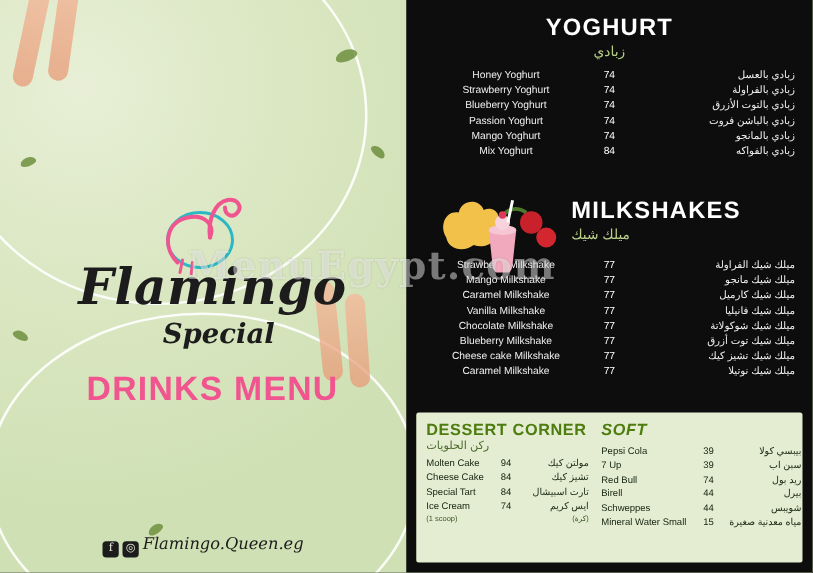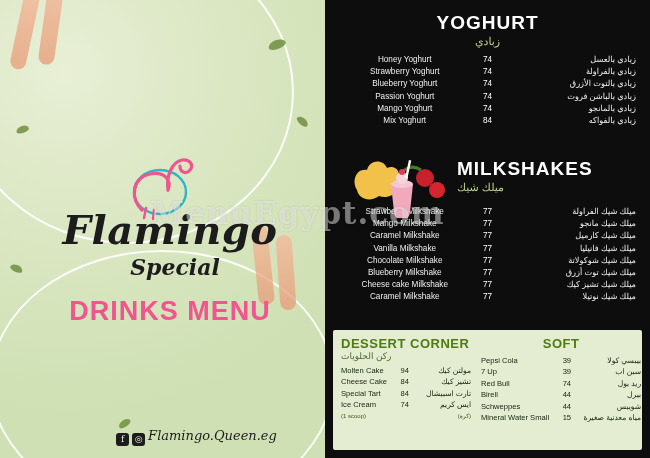--- a/index.html
+++ b/index.html
@@ -53,21 +53,21 @@
   #brand .f3{
     font-family:"DejaVu Serif", serif;font-style:italic;font-weight:bold;
     font-size:22px;margin-top:4px;margin-left:10px;
   }
   #brand .f4{
     font-family:"Liberation Sans", sans-serif;font-weight:bold;
     font-size:27px;color:#f0558f;letter-spacing:1px;margin-top:16px;
   }
   #social{
     position:absolute;left:0;bottom:12px;width:325px;text-align:center;
-    font-size:13px;font-family:"DejaVu Serif", serif;font-style:italic;color:#1c1c1c;padding-left:34px;
+    font-size:13px;font-family:"DejaVu Serif", serif;font-style:italic;color:#1c1c1c;
   }
   #social .ic{
     display:inline-block;width:13px;height:13px;border-radius:3px;
     background:#1c1c1c;color:#e8efd6;font-size:9px;line-height:13px;
     text-align:center;margin-right:3px;vertical-align:-2px;font-style:normal;
   }
 
   
   #right{
     position:absolute;left:325px;top:0;width:325px;height:458px;
@@ -106,21 +106,21 @@
   #bottom .col{flex:1;}
   .b-title{font-size:13px;font-weight:bold;color:#4d7c0f;letter-spacing:.5px;}
   .b-sub{font-size:9px;color:#4d6b2c;margin-top:0px;}
   .brow{
     display:flex;font-size:7.6px;line-height:11.4px;color:#16240f;margin-top:0;
   }
   .brow .en{flex:1;text-align:left;white-space:nowrap;}
   .brow .pr{width:22px;text-align:right;}
   .brow .ar{width:62px;text-align:right;direction:rtl;white-space:nowrap;}
   .note{font-size:6px;color:#3c5522;}
-  .col.right-col .b-title,.col.right-col .b-sub{text-align:center;}
+  .col.right-col .b-title,.col.right-col .b-sub{text-align:left;font-style:italic;}
   .col.right-col .brow .en{flex:1;text-align:left;}
   .col.right-col .brow .ar{width:70px;}
 
   
   #wm{
     position:absolute;left:150px;top:195px;width:420px;height:110px;
     color:rgba(255,255,255,.45);font-size:31px;font-weight:bold;
     font-family:"DejaVu Serif", serif;letter-spacing:1px;pointer-events:none;
     text-shadow:0 0 2px rgba(0,0,0,.15);
   }

